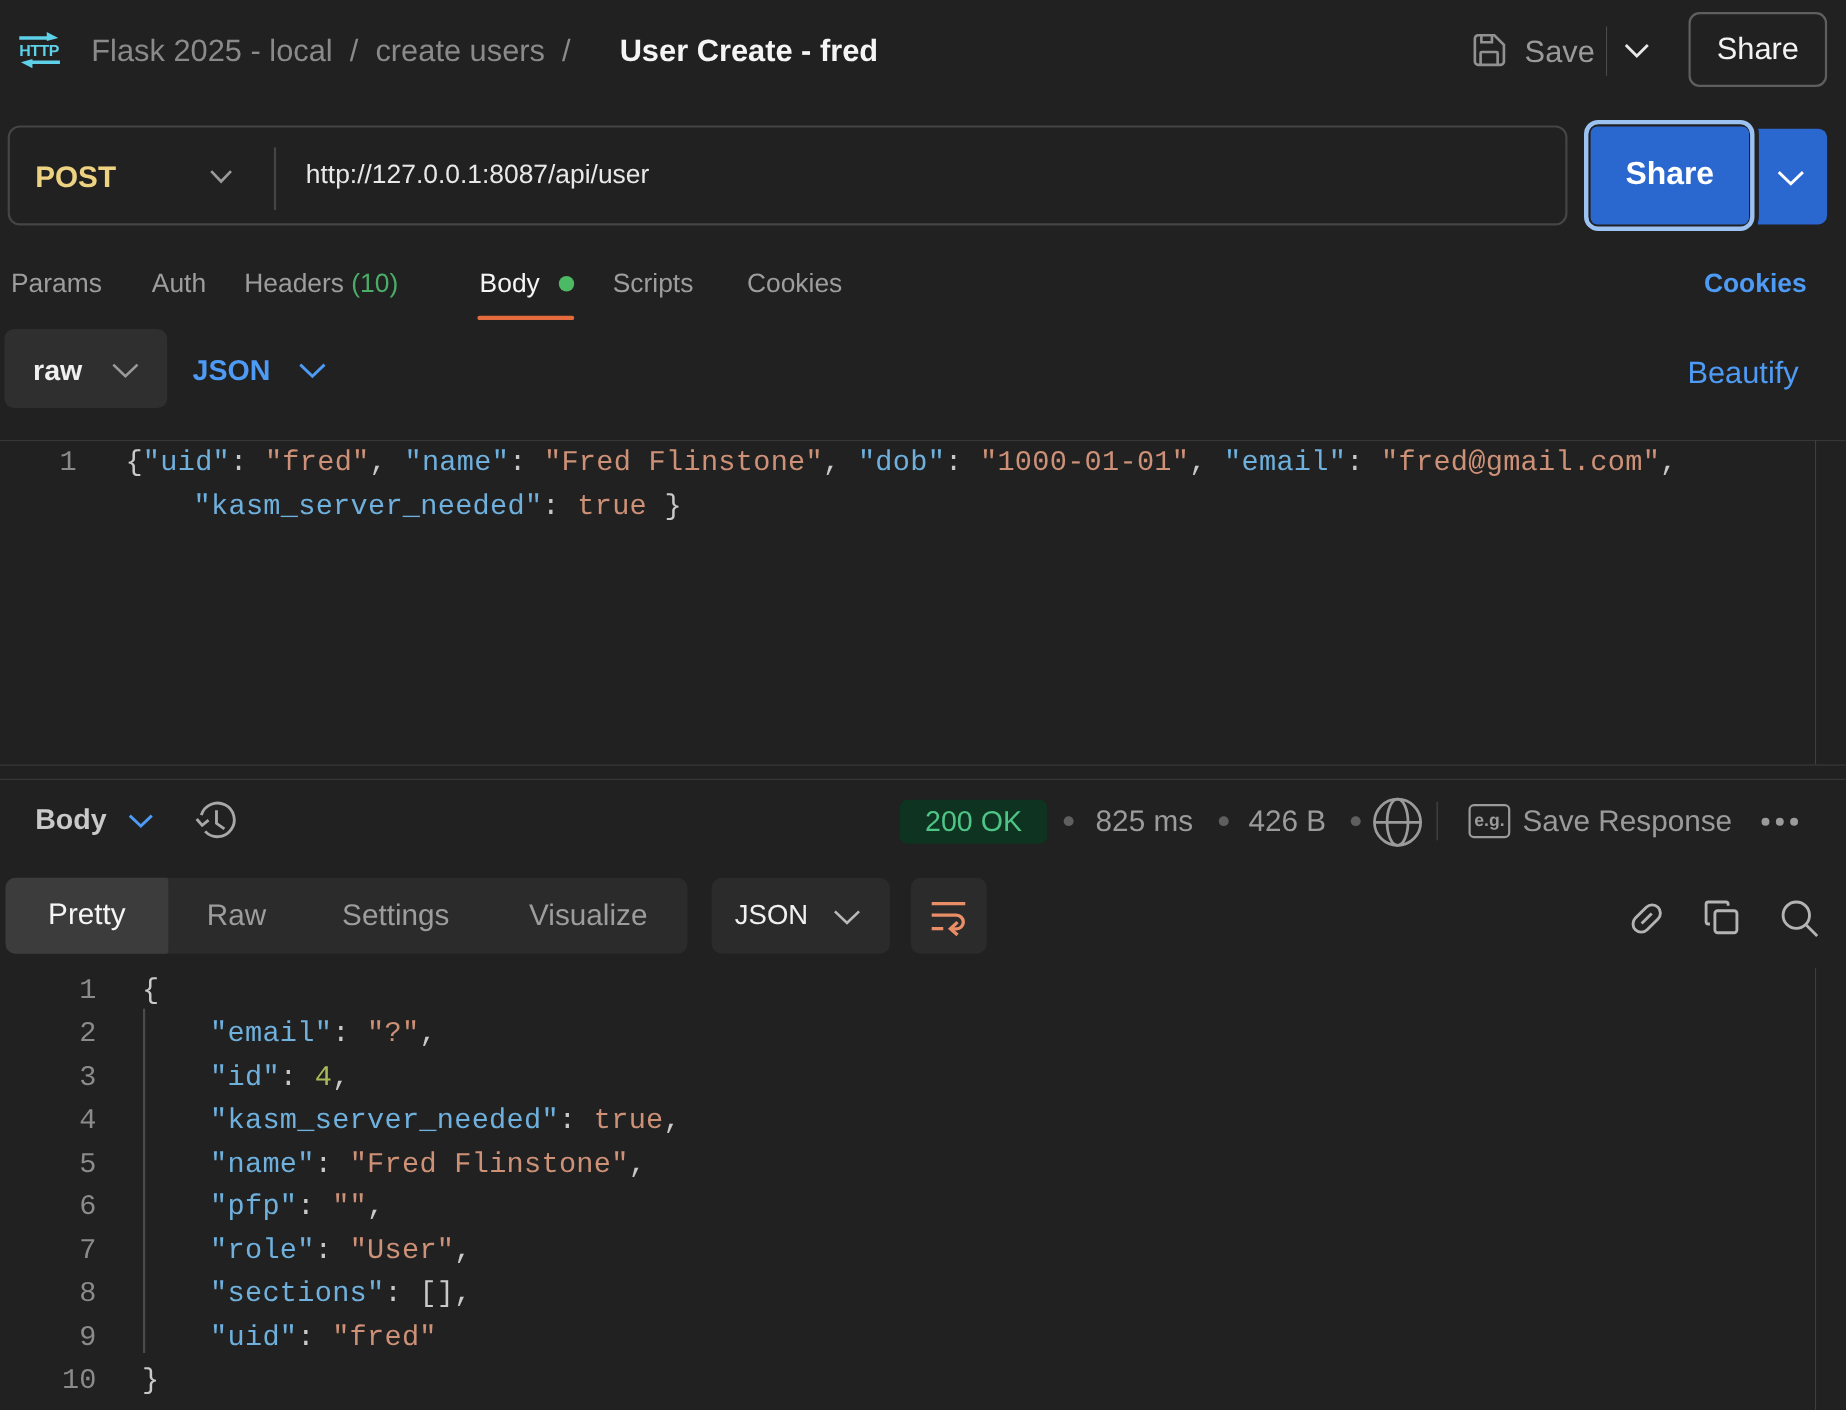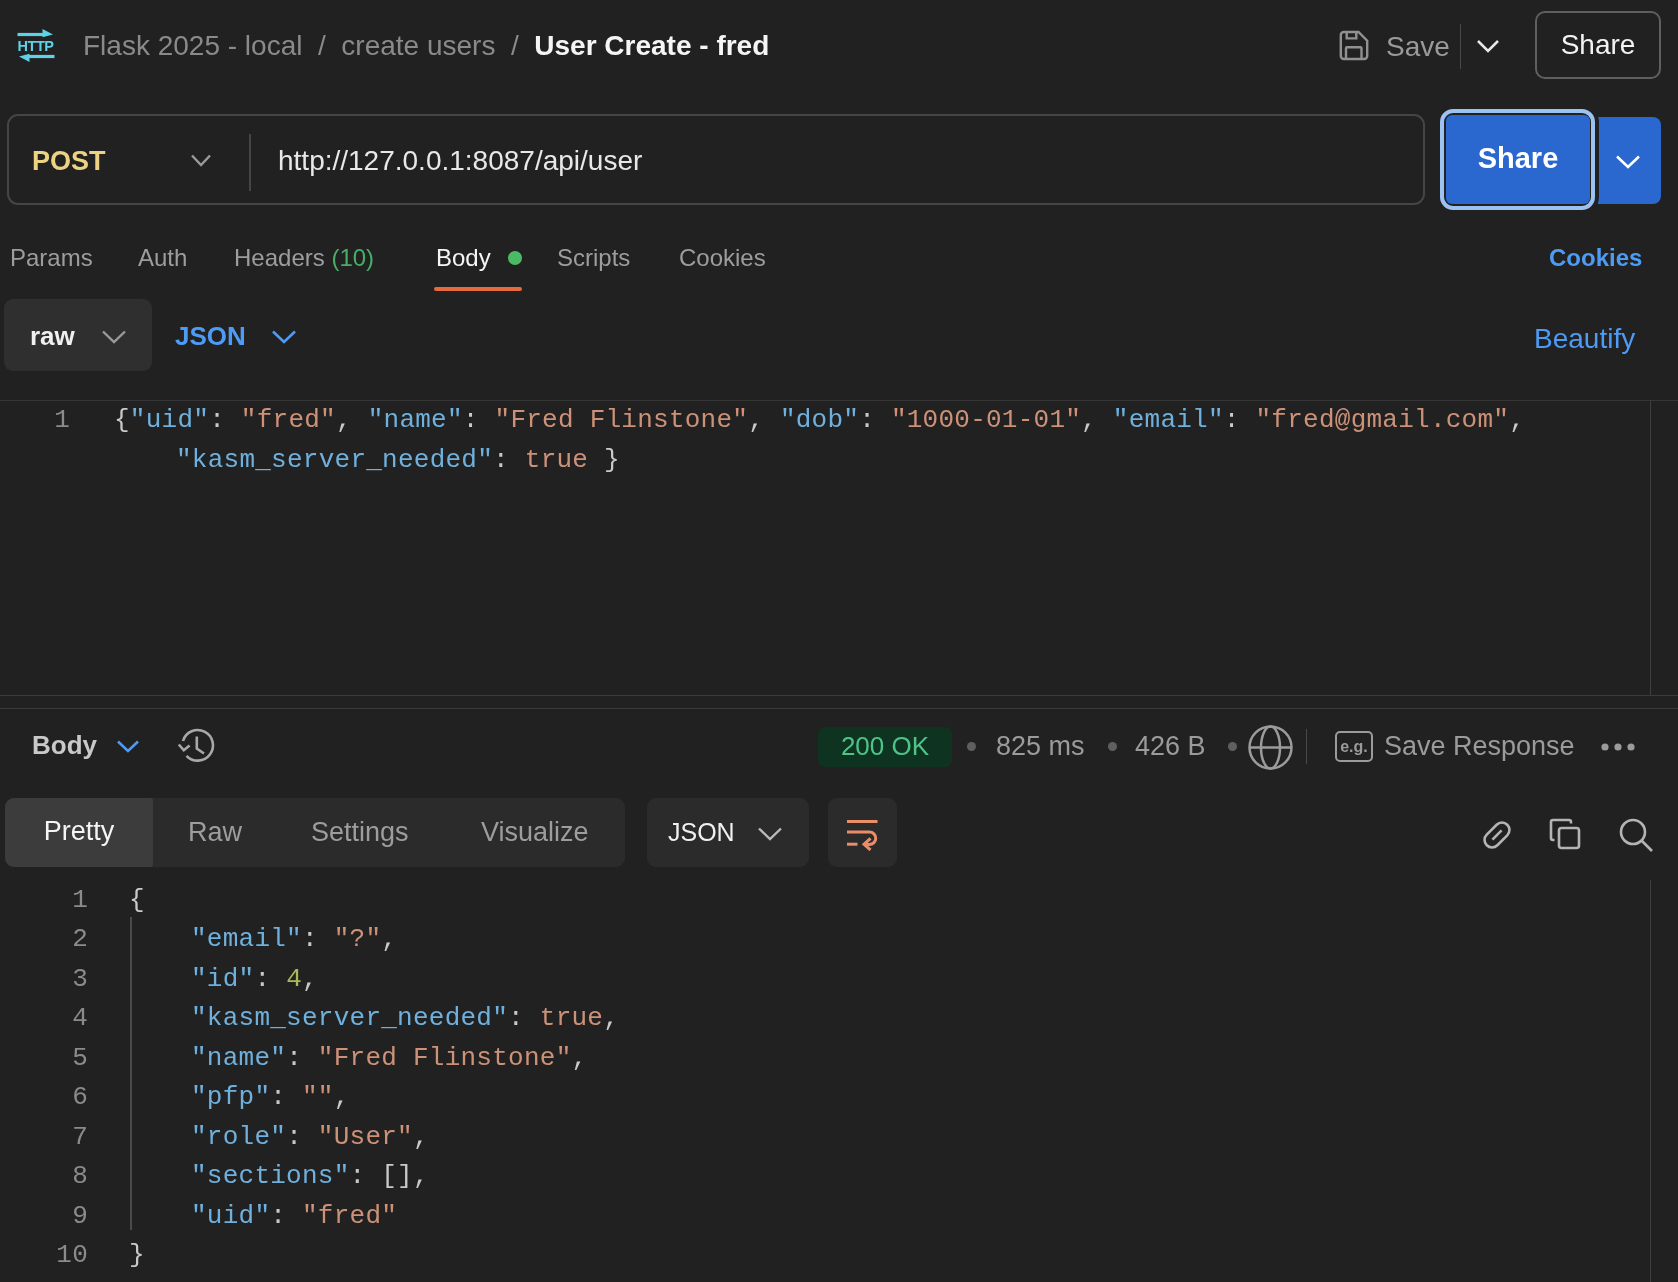--- a/index.html
+++ b/index.html
@@ -20,21 +20,21 @@
 <svg width="40" height="38" viewBox="0 0 40 38">
   <g stroke="#5ed1e8" fill="none" stroke-width="3.2">
     <path d="M1.5 7.5 H27"></path>
     <path d="M38.5 29.5 H13"></path>
   </g>
   <path d="M26.5 2 L37 7.5 L26.5 10.3 Z" fill="#5ed1e8"></path>
   <path d="M13.5 26.7 L3 29.5 L13.5 35 Z" fill="#5ed1e8"></path>
   <text x="19.5" y="23.5" font-size="14.5" font-weight="bold" fill="#5ed1e8" text-anchor="middle" font-family="Liberation Sans" letter-spacing="-0.5">HTTP</text>
 </svg>
 </div>
-<div class="abs" style="left:83px; top:30px; font-size:28px; color:#8a8a8a;">Flask 2025 - local&nbsp;&nbsp;/&nbsp;&nbsp;create users&nbsp;&nbsp;/&nbsp;&nbsp;<span style="color:#f5f5f5; font-weight:bold;">User Create - fred</span></div>
+<div class="abs" style="left:83px; top:30px; font-size:28px; color:#8a8a8a;">Flask 2025 - local&nbsp;&nbsp;/&nbsp;&nbsp;create users&nbsp;&nbsp;/&nbsp;&nbsp;<span style="color:#f5f5f5; font-weight:bold;margin-left:29px;">User Create - fred</span></div>
 
 <div class="abs" id="saveicon" style="left:1338px; top:29px;">
 <svg width="32" height="33" viewBox="0 0 32 33" fill="none" stroke="#919191" stroke-width="2.4">
   <path d="M2.8 6 a3 3 0 0 1 3-3 H20.5 L29.2 11.7 V27 a3 3 0 0 1 -3 3 H5.8 a3 3 0 0 1 -3-3 Z"></path>
   <path d="M8.7 3.4 V9.4 H18.3 V3.4"></path>
   <path d="M8 30 V19.3 a1 1 0 0 1 1-1 H22.5 a1 1 0 0 1 1 1 V30"></path>
 </svg>
 </div>
 <div class="abs" style="left:1386px; top:31px; font-size:28px; color:#9a9a9a;">Save</div>
 <div class="abs" style="left:1460px; top:24px; width:1px; height:45px; background:#4a4a4a;"></div>
@@ -46,35 +46,35 @@
 <div class="abs" style="left:1535px; top:11px; width:126px; height:68px; border:2px solid #5f5f5f; border-radius:10px; color:#f3f3f3; font-size:28px; line-height:64px; text-align:center;">Share</div>
 
 <div class="abs" style="left:7px; top:114px; width:1418px; height:91px; border:2px solid #454545; border-radius:11px;"></div>
 <div class="abs" style="left:32px; top:146px; font-size:27px; font-weight:bold; color:#edd381;">POST</div>
 <div class="abs" style="left:190px; top:153px;">
 <svg width="22" height="15" viewBox="0 0 22 15" fill="none" stroke="#9a9a9a" stroke-width="2.4">
       <path d="M2 2.5 L11 12 L20 2.5"></path>
     </svg>
 </div>
 <div class="abs" style="left:249px; top:134px; width:2px; height:57px; background:#454545;"></div>
-<div class="abs" style="left:278px; top:145px; font-size:28px; color:#e8e8e8;">http://127.0.0.1:8087/api/user</div>
+<div class="abs" style="left:278px; top:145px; font-size:24px; color:#e8e8e8;">http://127.0.0.1:8087/api/user</div>
 
 <div class="abs" style="left:1598px; top:117px; width:63px; height:87px; background:#2a67cf; border-radius:0 8px 8px 0;"></div>
 <div class="abs" style="left:1615px; top:154px;">
 <svg width="26" height="16" viewBox="0 0 26 16" fill="none" stroke="#ffffff" stroke-width="2.6">
       <path d="M2 2.5 L13 13 L24 2.5"></path>
     </svg>
 </div>
 <div class="abs" style="left:1440px; top:109px; width:155px; height:101px; border:4px solid #9cc2f2; border-radius:13px; box-shadow: 0 0 0 4px #212121, inset 0 0 0 2px #212121;"></div>
 <div class="abs" style="left:1446px; top:115px; width:144px; height:89px; background:#2a67cf; border-radius:6px; color:#fff; font-weight:bold; font-size:29px; line-height:87px; text-align:center;">Share</div>
 
 <div class="abs" style="top:244px; left:0; width:1428px; height:30px; font-size:24px; color:#9d9d9d;">
   <span class="abs" style="left:10px;">Params</span>
   <span class="abs" style="left:138px;">Auth</span>
-  <span class="abs" style="left:234px;">Headers <span style="color:#49ad68;">(10)</span></span>
+  <span class="abs" style="left:222px;">Headers <span style="color:#49ad68;">(10)</span></span>
   <span class="abs" style="left:436px; color:#f5f5f5;">Body</span>
   <span class="abs" style="left:557px;">Scripts</span>
   <span class="abs" style="left:679px;">Cookies</span>
   <span class="abs" style="left:1549px; color:#4e9bf5; font-weight:bold;">Cookies</span>
 </div>
 <div class="abs" style="left:508px; top:251px; width:14px; height:14px; border-radius:50%; background:#4cba64;"></div>
 <div class="abs" style="left:434px; top:287px; width:88px; height:4px; background:#e56a3e; border-radius:2px;"></div>
 
 <div class="abs" style="left:4px; top:299px; width:148px; height:72px; background:#2f2f2f; border-radius:9px;"></div>
 <div class="abs" style="left:30px; top:321px; font-size:26px; color:#f0f0f0; font-weight:bold;">raw</div>

